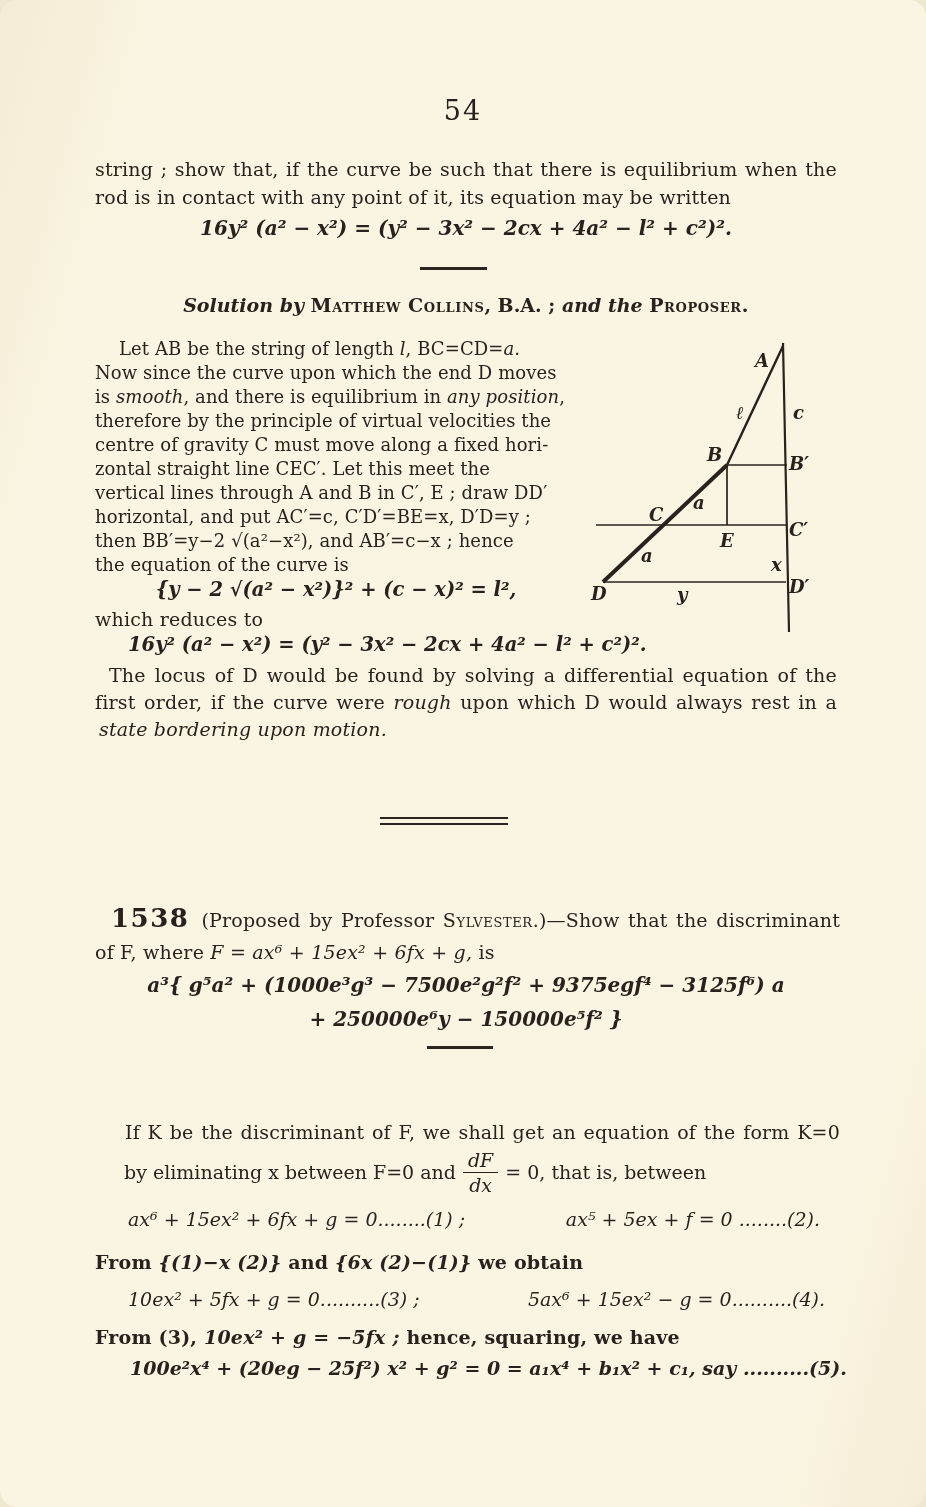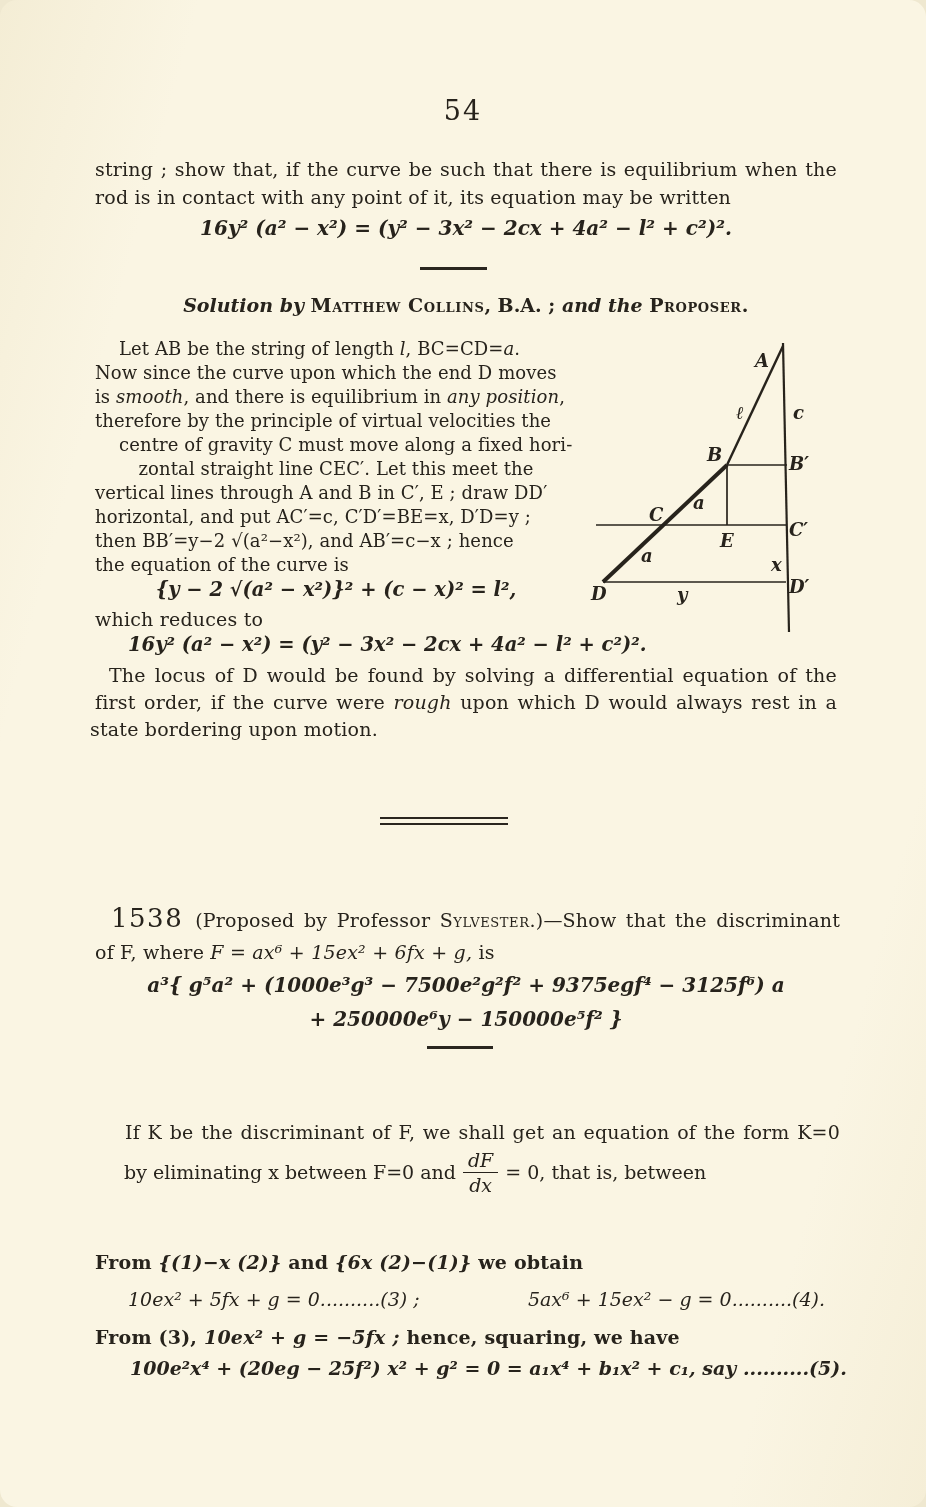--- a/index.html
+++ b/index.html
@@ -18,21 +18,21 @@
   .math { font-style: italic; }
   .i { font-style: italic; }
   .sc { font-variant: small-caps; letter-spacing: 0.6px; }
   .center { text-align: center; }
   .j { text-align: justify; text-align-last: justify; }
   .nowrap { white-space: nowrap; font-weight: bold; }
   .rule { height: 2.5px; background: #2a261f; }
   .drule { height: 8px; border-top: 2.5px solid #2a261f; border-bottom: 2.5px solid #2a261f; }
   .pageno { left: 0; top: 95px; width: 926px; text-align: center; font-size: 27px; letter-spacing: 2px; }
   .byline { font-size: 19px; }
-  .b1538 { font-weight: normal; font-size: 26px; letter-spacing: 1.5px; padding-right: 12px; margin-top: 24px; }
+  .b1538 { font-weight: bold; font-size: 26px; letter-spacing: 1.5px; padding-right: 12px; margin-top: 24px; }
   .eqrow { display: flex; justify-content: space-between; font-size: 19px; white-space: nowrap; }
   .fracline { display: flex; align-items: center; font-size: 19px; margin-left: 29px; }
   .frac { display: inline-flex; flex-direction: column; align-items: center; margin: 0 7px; font-style: italic; line-height: 22px; }
   .frac .num { border-bottom: 1.6px solid #27231c; padding: 0 5px 1px 5px; }
   .frac .den { padding-top: 1px; }
   .figline { stroke: #27231c; fill: none; }
   .lbl { font-style: italic; font-weight: bold; font-size: 18px; fill: #27231c; font-family: "DejaVu Serif", "Liberation Serif", serif; }
 </style>
 </head>
 <body>
@@ -46,22 +46,22 @@
   <div class="abs math center nowrap" style="left:95px; top:216px; width:742px; font-size:20px;">16y² (a² − x²) = (y² − 3x² − 2cx + 4a² − l² + c²)².</div>
 
   <div class="abs rule" style="left:420px; top:267px; width:67px;"></div>
 
   <div class="abs byline center nowrap" style="left:95px; top:294px; width:742px;"><span class="i">Solution by </span><span class="sc">Matthew Collins</span><span>, B.A. ; </span><span class="i">and the </span><span class="sc">Proposer.</span></div>
 
   <div class="abs n18" style="left:95px; top:337px; width:482px; padding-left:24px;"><span>Let AB be the string of length </span><span class="i">l</span><span>,  BC=CD=</span><span class="i">a</span><span>.</span></div>
   <div class="abs n18" style="left:95px; top:361px; width:482px;">Now since the curve upon which the end D moves</div>
   <div class="abs n18" style="left:95px; top:385px; width:482px;"><span>is </span><span class="i">smooth</span><span>, and there is equilibrium in </span><span class="i">any position</span><span>,</span></div>
   <div class="abs n18" style="left:95px; top:409px; width:482px;">therefore by the principle of virtual velocities the</div>
-  <div class="abs n18" style="left:95px; top:433px; width:482px;margin-left:24px;">centre of gravity C must move along a fixed hori-</div>
-  <div class="abs n18" style="left:95px; top:457px; width:482px;text-align:center;">zontal straight line CEC′.   Let this meet the</div>
+  <div class="abs n18" style="left:95px; top:433px; width:482px;">centre of gravity C must move along a fixed hori-</div>
+  <div class="abs n18" style="left:95px; top:457px; width:482px;">zontal straight line CEC′.   Let this meet the</div>
   <div class="abs n18" style="left:95px; top:505px; width:482px;">horizontal, and put AC′=c,  C′D′=BE=x,  D′D=y ;</div>
   <div class="abs n18" style="left:95px; top:481px; width:482px;">vertical lines through A and B in C′, E ;  draw DD′</div>
   <div class="abs n18" style="left:95px; top:529px; width:482px;">then BB′=y−2 √(a²−x²), and AB′=c−x ;  hence</div>
   <div class="abs n18" style="left:95px; top:553px; width:482px;">the equation of the curve is</div>
   <div class="abs math center nowrap" style="left:95px; top:578px; width:482px; font-size:19.5px;">{y − 2 √(a² − x²)}² + (c − x)² = l²,</div>
 
   <svg class="abs" style="left:583px; top:331px;" width="255" height="310" viewBox="0 0 255 310">
     <path class="figline" d="M200,12 L206,301" stroke-width="2.2"></path>
     <path class="figline" d="M200,15 L144,134" stroke-width="2.4"></path>
     <path class="figline" d="M144,134 L20,251" stroke-width="4"></path>
@@ -83,21 +83,21 @@
     <text class="lbl" x="8" y="269">D</text>
     <text class="lbl" x="94" y="270">y</text>
     <text class="lbl" x="206" y="262">D′</text>
   </svg>
 
   <div class="abs t19" style="left:95px; top:606px; width:482px;">which reduces to</div>
   <div class="abs math nowrap" style="left:128px; top:633px; font-size:19.5px;">16y² (a² − x²) = (y² − 3x² − 2cx + 4a² − l² + c²)².</div>
 
   <div class="abs t19 j" style="left:95px; top:689px; width:742px;"><span>first order, if the curve were </span><span class="i">rough</span><span> upon which D would always rest in a</span></div>
   <div class="abs t19 j" style="left:95px; top:662px; width:742px; padding-left:14px;">The locus of D would be found by solving a differential equation of the</div>
-  <div class="abs t19" style="left:90px; top:716px; width:742px;">state bordering upon motion.</div>
+  <div class="abs t19" style="left:99px; top:716px; width:742px;font-style:italic;">state bordering upon motion.</div>
 
   <div class="abs drule" style="left:380px; top:817px; width:128px;"></div>
 
   <div class="abs t19 j" style="left:95px; top:905px; width:745px; padding-left:16px;"><span class="b1538">1538</span><span>(Proposed by Professor </span><span class="sc">Sylvester</span><span>.)—Show that the discriminant</span></div>
   <div class="abs t19" style="left:95px; top:939px; width:745px;"><span>of F, where  </span><span class="math">F = ax⁶ + 15ex² + 6fx + g,</span><span>  is</span></div>
   <div class="abs math center nowrap" style="left:95px; top:973px; width:742px; font-size:20px;">a³{ g⁵a² + (1000e³g³ − 7500e²g²f² + 9375egf⁴ − 3125f⁶) a</div>
   <div class="abs math center nowrap" style="left:95px; top:1007px; width:742px; font-size:20px;">+ 250000e⁶y − 150000e⁵f² }</div>
 
   <div class="abs rule" style="left:427px; top:1046px; width:66px;"></div>
 
@@ -105,20 +105,24 @@
   <div class="abs t19 j" style="left:95px; top:1119px; width:745px; padding-left:30px;">If K be the discriminant of F, we shall get an equation of the form K=0</div>
   <div class="abs fracline" style="left:95px; top:1144px; width:745px; height:56px;">
       <span>by eliminating x between F=0 and </span>
       <span class="frac">
         <span class="num">dF</span>
         <span class="den">dx</span>
       </span>
       <span> = 0,  that is, between</span>
     </div>
 
+  <div class="abs eqrow math" style="left:128px; top:1208px; width:692px;">
+      <span>ax⁶ + 15ex² + 6fx + g = 0........(1) ;</span>
+      <span>ax⁵ + 5ex + f = 0 ........(2).</span>
+    </div>
 
   <div class="abs t19 nowrap" style="left:95px; top:1249px;"><span>From </span><span class="math">{(1)−x (2)}</span><span> and </span><span class="math">{6x (2)−(1)}</span><span> we obtain</span></div>
 
   <div class="abs eqrow math" style="left:128px; top:1288px; width:697px;">
       <span>10ex² + 5fx + g = 0..........(3) ;</span>
       <span>5ax⁶ + 15ex² − g = 0..........(4).</span>
     </div>
 
   <div class="abs t19 nowrap" style="left:95px; top:1324px;"><span>From (3),  </span><span class="math">10ex² + g = −5fx ;</span><span>  hence, squaring, we have</span></div>
 

